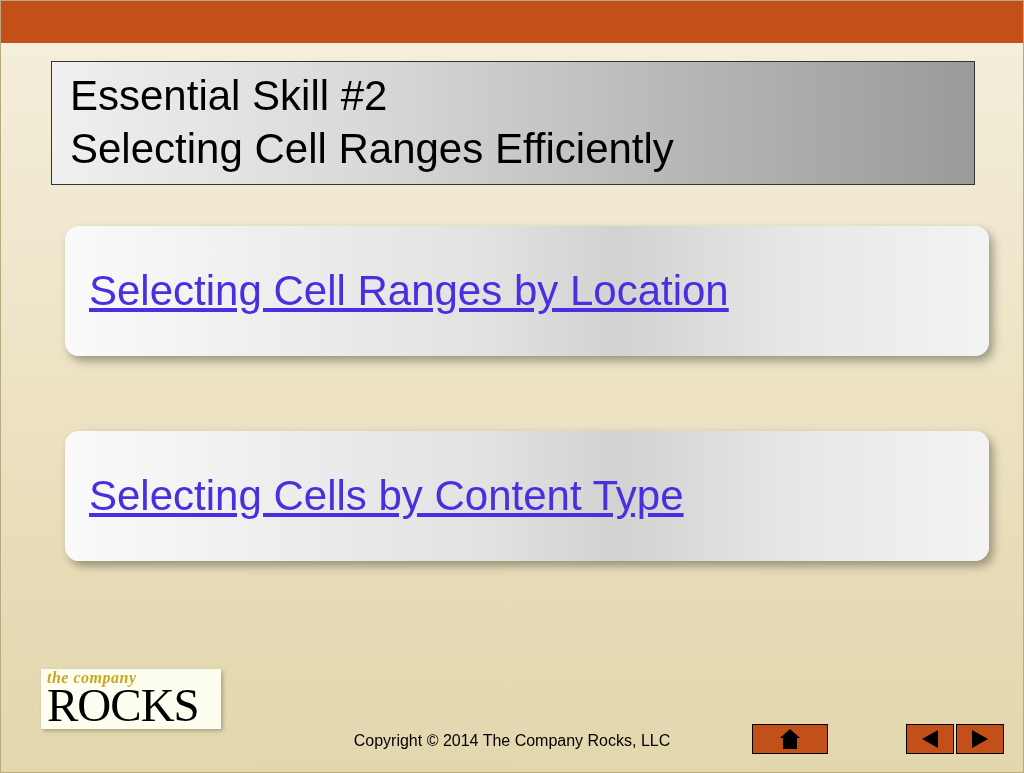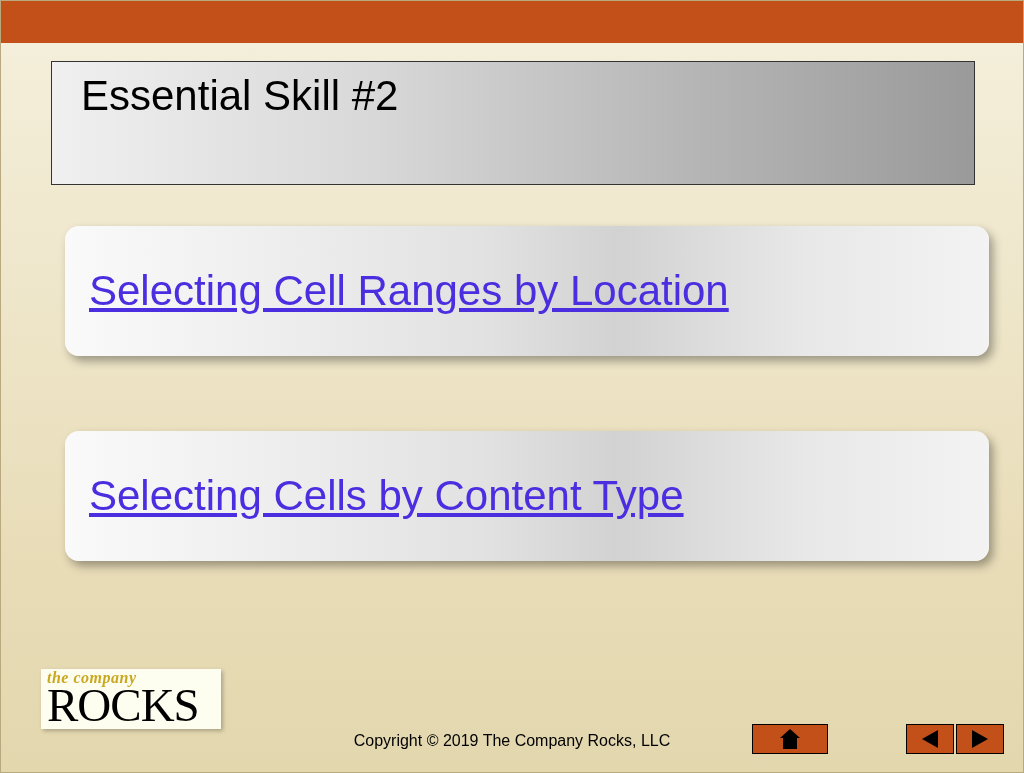--- a/index.html
+++ b/index.html
@@ -14,21 +14,21 @@
   }
   .top-bar{
     position:absolute;top:0;left:0;right:0;height:42px;
     background:#c35018;
   }
   .title-box{
     position:absolute;left:50px;top:60px;width:924px;height:124px;
     background:linear-gradient(to right,#f0f0f0 0%,#d8d8d8 35%,#b5b5b5 70%,#9a9a9a 100%);
     border:1px solid #333;
     box-sizing:border-box;
-    padding:8px 29px;
+    padding:8px 18px;
   }
   .title-box div{
     font-size:42px;
     color:#000;
     line-height:1.25;
     font-weight:400;
   }
   .card{
     position:absolute;left:64px;width:924px;height:130px;
     background:linear-gradient(to right,#fafafa 0%,#e2e2e2 45%,#d2d2d2 60%,#e8e8e8 80%,#f3f3f3 100%);
@@ -111,36 +111,37 @@
     width:14px;height:11px;background:#000;
   }
 </style>
 </head>
 <body>
 
 <div class="top-bar"></div>
 
 <div class="title-box">
   <div>Essential Skill #2</div>
+  <div>Selecting Cell Ranges Efficiently</div>
 </div>
 
 <div class="card card-1">
   <a>Selecting Cell Ranges by Location</a>
 </div>
 
 <div class="card card-2">
   <a>Selecting Cells by Content Type</a>
 </div>
 
 <div class="logo">
   <div class="logo-top">the company</div>
   <div class="logo-bottom">ROCKS</div>
 </div>
 
-<div class="copyright">Copyright © 2019 The Company Rocks, LLC</div>
+<div class="copyright">Copyright © 2014 The Company Rocks, LLC</div>
 
 <div class="nav-btn nav-home">
   <span class="home-icon"></span>
 </div>
 <div class="nav-btn nav-prev">
   <span class="arrow-left"></span>
 </div>
 <div class="nav-btn nav-next">
   <span class="arrow-right"></span>
 </div>

